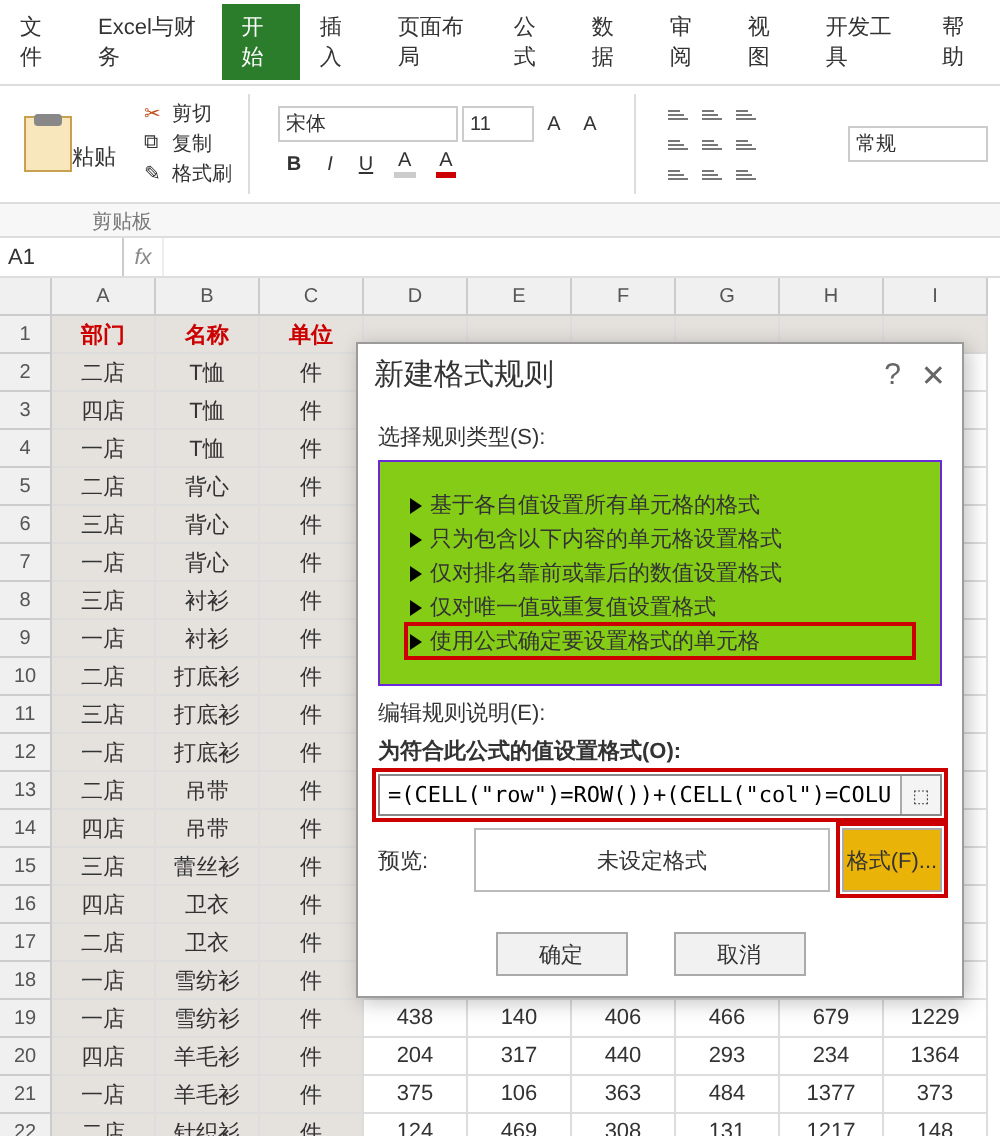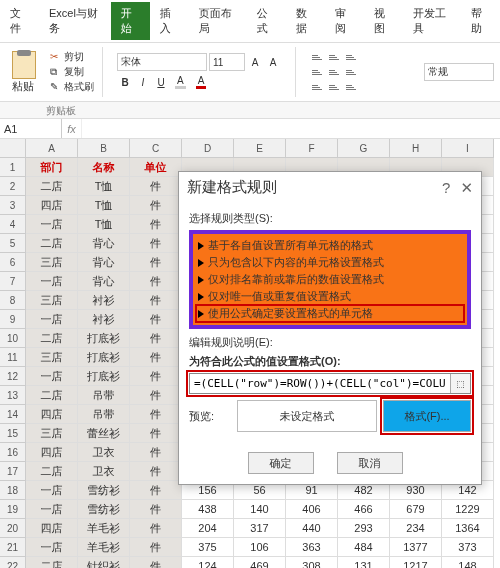--- a/index.html
+++ b/index.html
@@ -5,21 +5,21 @@
   * { box-sizing: border-box; font-family: "Microsoft YaHei", "SimSun", sans-serif; }
   body { margin: 0; background: #fff; font-size: 11px; color: #333; width: 500px; }
   
   
   .menu-bar { display: flex; background: #fff; border-bottom: 1px solid #ddd; padding: 2px 0; }
   .menu-item { padding: 4px 10px; cursor: pointer; }
   .menu-item.active { background: #2b7d2b; color: #fff; }
   
   
   .ribbon { display: flex; align-items: center; padding: 4px 6px; gap: 8px; border-bottom: 1px solid #ddd; }
-  .paste-group { display: flex; flex-direction: column; align-items: flex-start; padding: 2px 6px; }
+  .paste-group { display: flex; align-items: flex-end; padding: 2px 6px; }
   .paste-icon { width: 24px; height: 28px; background: #f8e6bd; border: 1px solid #c9a050; position: relative; }
   .paste-icon::before { content: ""; position: absolute; top: -2px; left: 4px; width: 14px; height: 6px; background: #888; border-radius: 2px; }
   .clip-col { display: flex; flex-direction: column; gap: 1px; font-size: 10px; }
   .clip-row { display: flex; align-items: center; gap: 2px; }
   .mini-icon { width: 12px; height: 12px; display: inline-block; }
   .scissors { color: #c05020; }
   .ribbon-sep { width: 1px; height: 50px; background: #ddd; }
   .font-group { display: flex; flex-direction: column; gap: 2px; padding: 0 6px; min-width: 150px; }
   .font-row { display: flex; gap: 2px; }
   .font-name { border: 1px solid #ccc; width: 90px; height: 18px; font-size: 10px; padding: 0 3px; display: flex; align-items: center; }
@@ -47,31 +47,31 @@
   .cell { width: 52px; border-right: 1px solid #ddd; border-bottom: 1px solid #ddd; display: flex; align-items: center; justify-content: center; font-size: 11px; overflow: hidden; white-space: nowrap; }
   .lead { background: #e5e2de; }
   .head-red { color: #c00; font-weight: bold; }
   
   
   .dialog { position: absolute; left: 178px; top: 32px; width: 304px; background: #fff; border: 1px solid #9b9b9b; box-shadow: 2px 2px 10px rgba(0,0,0,.25); }
   .titlebar { display: flex; align-items: center; justify-content: space-between; padding: 6px 8px; font-size: 15px; }
   .tb-btns { display: flex; gap: 10px; color: #666; }
   .dlg-body { padding: 2px 10px 10px 10px; }
   .sect-label { font-size: 11px; margin: 6px 0 4px 0; }
-  .rule-list { border: 4px solid #6d28d9; padding: 3px; background: #f97316; }
+  .rule-list { border: 1px solid #6d28d9; padding: 13px; background: #84cc16; }
   .rule-item { display: flex; align-items: center; gap: 4px; padding: 1px 2px; font-size: 11px; }
   .arrow-r { width: 0; height: 0; border-top: 4px solid transparent; border-bottom: 4px solid transparent; border-left: 6px solid #000; }
   .rule-selected { outline: 2px solid #c00; outline-offset: -1px; }
   .formula-box { display: flex; align-items: stretch; border: 1px solid #888; margin: 2px 0 6px 0; outline: 2px solid #c00; outline-offset: 1px; }
   .formula-box input { border: 0; flex: 1; font-family: Consolas, monospace; font-size: 11px; padding: 3px 4px; }
   .ref-btn { width: 20px; border-left: 1px solid #aaa; display: flex; align-items: center; justify-content: center; background: #f4f4f4; font-size: 9px; }
   .preview-row { display: flex; align-items: stretch; gap: 6px; margin-top: 4px; }
   .prev-label { display: flex; align-items: center; width: 42px; }
   .prev-box { flex: 1; border: 1px solid #bbb; display: flex; align-items: center; justify-content: center; height: 32px; background: #fff; }
-  .fmt-btn { width: 88px; border: 1px solid #aaa; background: #0ea5e9; display: flex; align-items: center; justify-content: center; outline: 2px solid #c00; outline-offset: 1px; }
+  .fmt-btn { width: 50px; border: 1px solid #aaa; background: #eab308; display: flex; align-items: center; justify-content: center; outline: 2px solid #c00; outline-offset: 1px; }
   .dlg-buttons { display: flex; justify-content: center; gap: 23px; padding: 10px 10px 10px 0; }
   .dlg-btn { width: 66px; height: 22px; border: 1px solid #aaa; background: #f1f1f1; display: flex; align-items: center; justify-content: center; }
 </style>
 </head>
 <body>
 
 <div class="menu-bar" id="menu-bar">
     <div class="menu-item">文件</div>
     <div class="menu-item">Excel与财务</div>
     <div class="menu-item active">开始</div>

